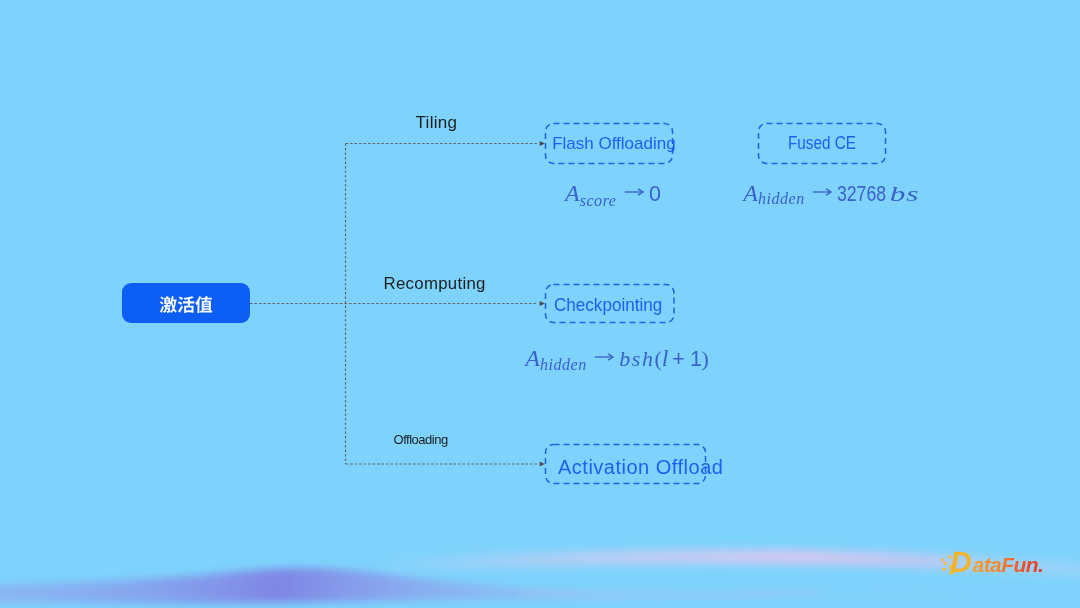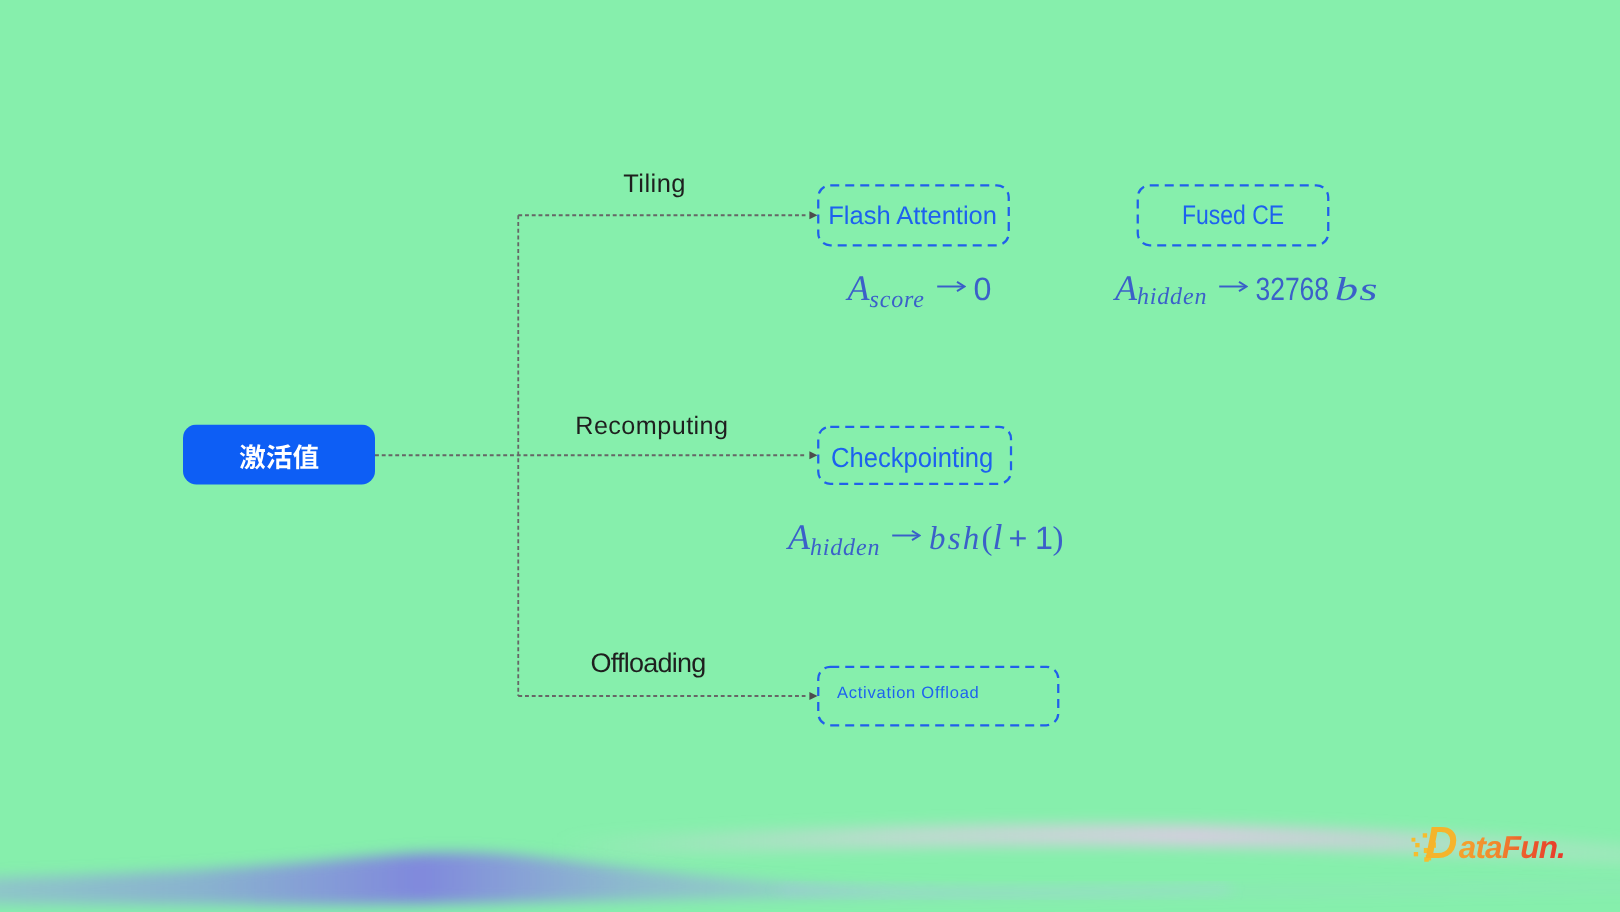--- a/index.html
+++ b/index.html
@@ -1,15 +1,15 @@
 <!DOCTYPE html>
 <html><head><meta charset="utf-8">
 <style>
 html,body{margin:0;padding:0;}
-#stage{position:relative;width:1080px;height:608px;background:#86efac;overflow:hidden;font-family:"Liberation Sans",sans-serif;}
+#stage{position:relative;width:1080px;height:608px;background:#7dd3fc;overflow:hidden;font-family:"Liberation Sans",sans-serif;}
 .lbl{position:absolute;transform:translateZ(0);color:rgba(28,28,28,0.99);white-space:nowrap;}
 .btxt{position:absolute;transform:translateZ(0);color:rgba(27,95,240,0.99);white-space:nowrap;}
 .fm{position:absolute;transform:translateZ(0);color:rgba(58,94,201,0.99);white-space:nowrap;font:italic 24px "Liberation Serif",serif;line-height:24px;}
 .fm .sub{font:italic 16px "Liberation Serif",serif;vertical-align:-2.5px;letter-spacing:0.55px;}
 .fm .dg{font:normal 21.5px "Liberation Sans",sans-serif;font-style:normal;}
 .fm .it{letter-spacing:1.5px;font-size:22px;text-align:right;}
 .fm .it2{font-size:22px;padding-left:2px;display:inline-block;transform:scaleX(1.42);transform-origin:left center;letter-spacing:0.5px;}
 .fm .pr{font:normal 22px "Liberation Serif",serif;}
 .fm svg.arw{margin-left:7.5px;margin-right:5px;}
 </style></head>
@@ -41,26 +41,26 @@
   <g fill="#ffffff" transform="translate(37.4,28.3) scale(0.0178,-0.0178)">
 <path transform="translate(0,0)" d="M371 546H505V497H371ZM371 672H505V624H371ZM51 773C100 735 162 679 191 642L264 716C233 752 168 804 120 838ZM23 494C70 460 132 411 160 380L231 458C200 488 135 534 90 563ZM38 -20 134 -76C173 17 216 132 249 234L164 292C127 180 75 56 38 -20ZM358 396 378 353H247V255H330V232C330 166 315 62 199 -20C224 -38 262 -68 279 -89C362 -30 400 45 417 115H495C491 56 487 31 480 22C474 14 467 13 456 13C444 13 422 13 394 16C408 -8 418 -49 419 -79C457 -79 492 -79 512 -75C536 -72 554 -64 570 -44C589 -21 596 40 601 173C602 186 602 210 602 210H429V228V255H626V353H494C485 374 474 395 464 414H593C614 392 638 364 649 349C658 363 667 378 675 395C690 317 710 236 740 160C704 87 655 27 591 -20C613 -36 653 -73 667 -91C717 -50 757 -3 791 51C821 -1 858 -49 903 -86C918 -58 955 -12 977 8C923 47 880 101 846 162C890 273 915 405 930 560H968V668H769C781 721 791 777 799 832L693 850C678 722 650 594 606 497V755H484L513 838L389 850C386 822 379 787 372 755H276V414H443ZM832 560C824 462 811 374 790 295C763 377 746 463 735 542L741 560Z"></path>
 <path transform="translate(1000,0)" d="M83 750C141 717 226 669 266 640L337 737C294 764 207 809 151 837ZM35 473C95 442 181 394 222 365L289 465C245 492 156 536 100 562ZM50 3 151 -78C212 20 275 134 328 239L240 319C180 203 103 78 50 3ZM330 558V444H597V316H392V-89H502V-48H802V-84H917V316H711V444H967V558H711V696C790 712 865 732 929 756L837 850C726 805 538 772 368 755C381 729 397 682 402 653C465 659 531 666 597 676V558ZM502 61V207H802V61Z"></path>
 <path transform="translate(2000,0)" d="M585 848C583 820 581 790 577 758H335V656H563L551 587H378V30H291V-71H968V30H891V587H660L677 656H945V758H697L712 844ZM483 30V87H781V30ZM483 362H781V306H483ZM483 444V499H781V444ZM483 225H781V169H483ZM236 847C188 704 106 562 20 471C40 441 72 375 83 346C102 367 120 390 138 414V-89H249V592C287 663 320 738 347 811Z"></path>
 
   </g>
 </svg>
 
 <div class="lbl" style="left:415.5px;top:113.4px;font-size:17px;letter-spacing:0.3px;">Tiling</div>
 <div class="lbl" style="left:383.5px;top:274px;font-size:16.8px;letter-spacing:0.3px;text-align:center;">Recomputing</div>
-<div class="lbl" style="left:393.6px;top:432px;font-size:18px;letter-spacing:-0.5px;">Offloading</div>
+<div class="lbl" style="left:393.6px;top:432px;font-size:13px;letter-spacing:-0.5px;">Offloading</div>
 
-<div class="btxt" style="left:552.2px;top:133.5px;font-size:17px;">Flash Attention</div>
+<div class="btxt" style="left:552.2px;top:133.5px;font-size:17px;">Flash Offloading</div>
 <div class="btxt" style="left:788.3px;top:132.9px;font-size:18px;transform:translateZ(0) scaleX(0.85);transform-origin:left top;">Fused CE</div>
 <div class="btxt" style="left:554.2px;top:294.2px;font-size:18.5px;transform:translateZ(0) scaleX(0.923);transform-origin:left top;">Checkpointing</div>
-<div class="btxt" style="left:558px;top:455.5px;font-size:11px;letter-spacing:0.5px;">Activation Offload</div>
+<div class="btxt" style="left:558px;top:455.5px;font-size:20px;letter-spacing:0.5px;">Activation Offload</div>
 
 <div class="fm" style="left:565px;top:181.3px;">A<span class="sub" style="vertical-align:-4.5px;">score</span><svg class="arw" width="20" height="10" viewBox="0 0 20 10" style="vertical-align:4px;">
         <path d="M0.8 5 H18.4" stroke="#3a5ec9" stroke-width="1.3" fill="none"></path>
         <path d="M14 1.9 L19.1 5 L14 8.1" stroke="#3a5ec9" stroke-width="1.3" fill="none" stroke-linejoin="miter"></path>
       </svg><span class="dg">0</span></div>
 <div class="fm" style="left:743.3px;top:180.6px;">A<span class="sub">hidden</span><svg class="arw" width="20" height="10" viewBox="0 0 20 10" style="vertical-align:4px;">
         <path d="M0.8 5 H18.4" stroke="#3a5ec9" stroke-width="1.3" fill="none"></path>
         <path d="M14 1.9 L19.1 5 L14 8.1" stroke="#3a5ec9" stroke-width="1.3" fill="none" stroke-linejoin="miter"></path>
       </svg><span class="dg" style="display:inline-block;transform:scaleX(0.82);transform-origin:left center;margin-right:-10.6px;">32768</span><span class="it2">bs</span></div>
 <div class="fm" style="left:525.3px;top:346.1px;">A<span class="sub" style="vertical-align:-4px;">hidden</span><svg class="arw" width="20" height="10" viewBox="0 0 20 10" style="vertical-align:4px;">

